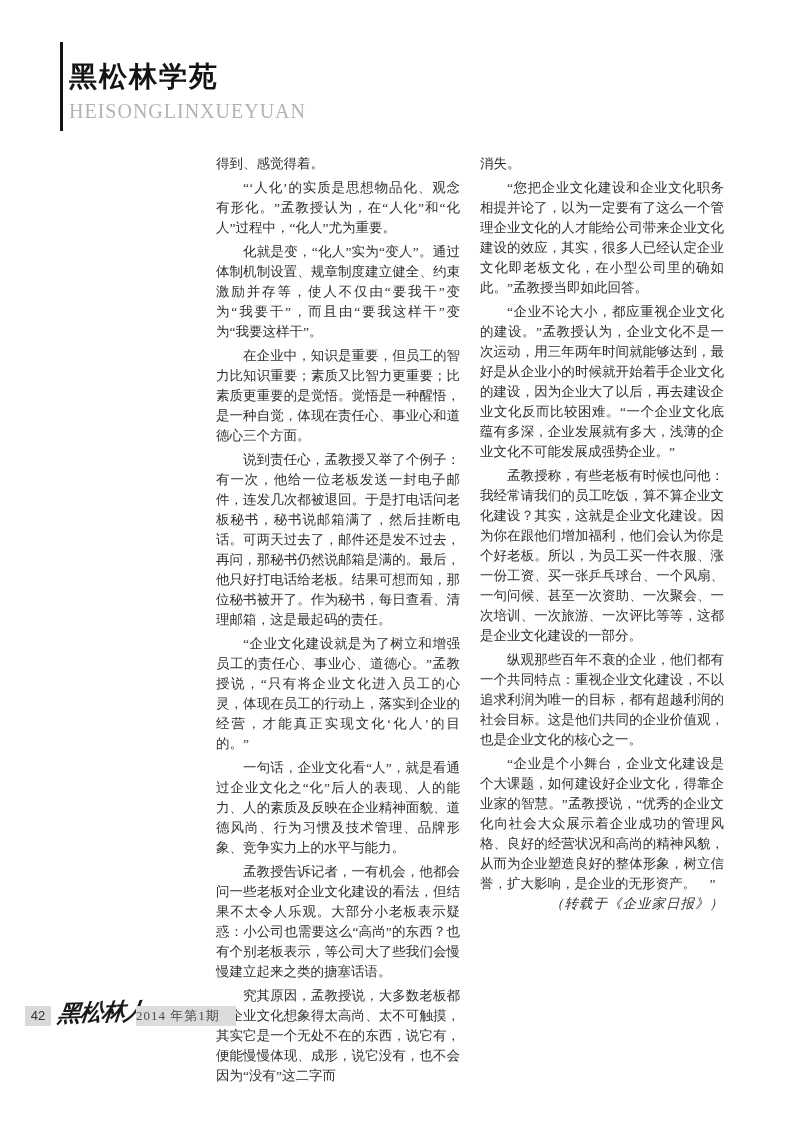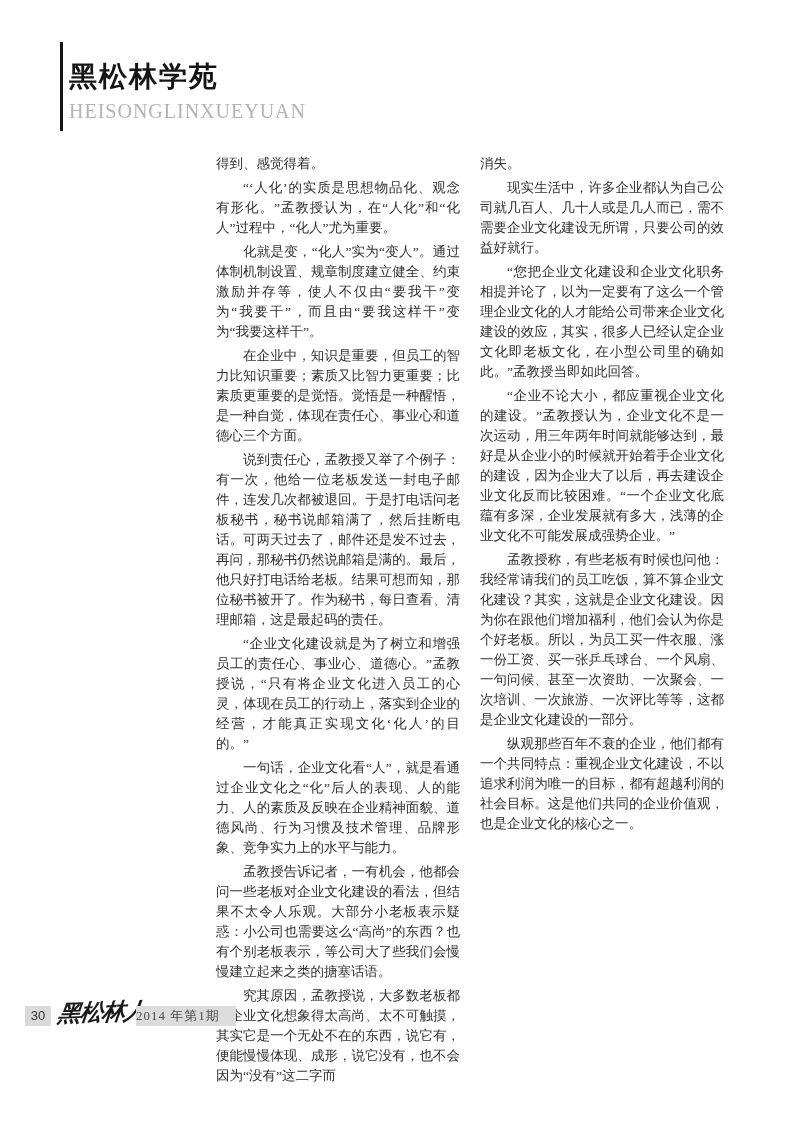--- a/index.html
+++ b/index.html
@@ -54,22 +54,22 @@
     <p class="para">化就是变，“化人”实为“变人”。通过体制机制设置、规章制度建立健全、约束激励并存等，使人不仅由“要我干”变为“我要干”，而且由“要我这样干”变为“我要这样干”。</p>
     <p class="para">在企业中，知识是重要，但员工的智力比知识重要；素质又比智力更重要；比素质更重要的是觉悟。觉悟是一种醒悟，是一种自觉，体现在责任心、事业心和道德心三个方面。</p>
     <p class="para">说到责任心，孟教授又举了个例子：有一次，他给一位老板发送一封电子邮件，连发几次都被退回。于是打电话问老板秘书，秘书说邮箱满了，然后挂断电话。可两天过去了，邮件还是发不过去，再问，那秘书仍然说邮箱是满的。最后，他只好打电话给老板。结果可想而知，那位秘书被开了。作为秘书，每日查看、清理邮箱，这是最起码的责任。</p>
     <p class="para">“企业文化建设就是为了树立和增强员工的责任心、事业心、道德心。”孟教授说，“只有将企业文化进入员工的心灵，体现在员工的行动上，落实到企业的经营，才能真正实现文化‘化人’的目的。”</p>
     <p class="para">一句话，企业文化看“人”，就是看通过企业文化之“化”后人的表现、人的能力、人的素质及反映在企业精神面貌、道德风尚、行为习惯及技术管理、品牌形象、竞争实力上的水平与能力。</p>
     <p class="para">孟教授告诉记者，一有机会，他都会问一些老板对企业文化建设的看法，但结果不太令人乐观。大部分小老板表示疑惑：小公司也需要这么“高尚”的东西？也有个别老板表示，等公司大了些我们会慢慢建立起来之类的搪塞话语。</p>
     <p class="para">究其原因，孟教授说，大多数老板都把企业文化想象得太高尚、太不可触摸，其实它是一个无处不在的东西，说它有，便能慢慢体现、成形，说它没有，也不会因为“没有”这二字而</p>
   </div>
 <div class="col" id="col-right">
     <p class="para no-indent">消失。</p>
-    <p class="para">现实生活中，许多企业都认为自己公司就几百人、几十人或是几人而已，需不需要企业文化建设无所谓，只要公司的效益好就行。</p>
     <p class="para">“您把企业文化建设和企业文化职务相提并论了，以为一定要有了这么一个管理企业文化的人才能给公司带来企业文化建设的效应，其实，很多人已经认定企业文化即老板文化，在小型公司里的确如此。”孟教授当即如此回答。</p>
     <p class="para">“企业不论大小，都应重视企业文化的建设。”孟教授认为，企业文化不是一次运动，用三年两年时间就能够达到，最好是从企业小的时候就开始着手企业文化的建设，因为企业大了以后，再去建设企业文化反而比较困难。“一个企业文化底蕴有多深，企业发展就有多大，浅薄的企业文化不可能发展成强势企业。”</p>
     <p class="para">孟教授称，有些老板有时候也问他：我经常请我们的员工吃饭，算不算企业文化建设？其实，这就是企业文化建设。因为你在跟他们增加福利，他们会认为你是个好老板。所以，为员工买一件衣服、涨一份工资、买一张乒乓球台、一个风扇、一句问候、甚至一次资助、一次聚会、一次培训、一次旅游、一次评比等等，这都是企业文化建设的一部分。</p>
     <p class="para">纵观那些百年不衰的企业，他们都有一个共同特点：重视企业文化建设，不以追求利润为唯一的目标，都有超越利润的社会目标。这是他们共同的企业价值观，也是企业文化的核心之一。</p>
+    <p class="para">“企业是个小舞台，企业文化建设是个大课题，如何建设好企业文化，得靠企业家的智慧。”孟教授说，“优秀的企业文化向社会大众展示着企业成功的管理风格、良好的经营状况和高尚的精神风貌，从而为企业塑造良好的整体形象，树立信誉，扩大影响，是企业的无形资产。　”<span class="attribution">（转载于《企业家日报》）</span></p>
   </div>
 
-<div class="page-num">30</div>
+<div class="page-num">42</div>
 <div class="footer-logo">黑松林人</div>
 <div class="issue-box">2014 年第1期</div>
 
 </body></html>

